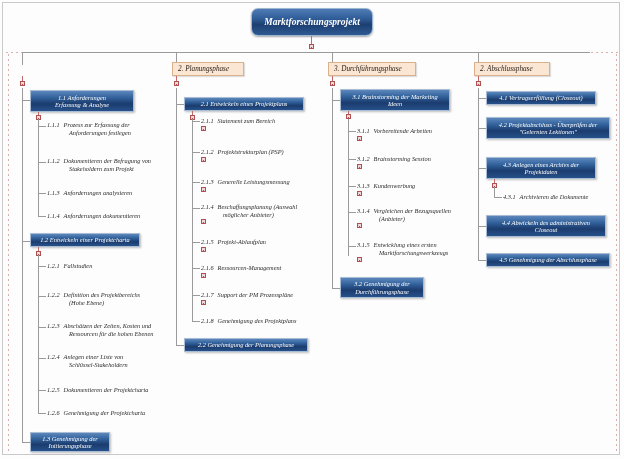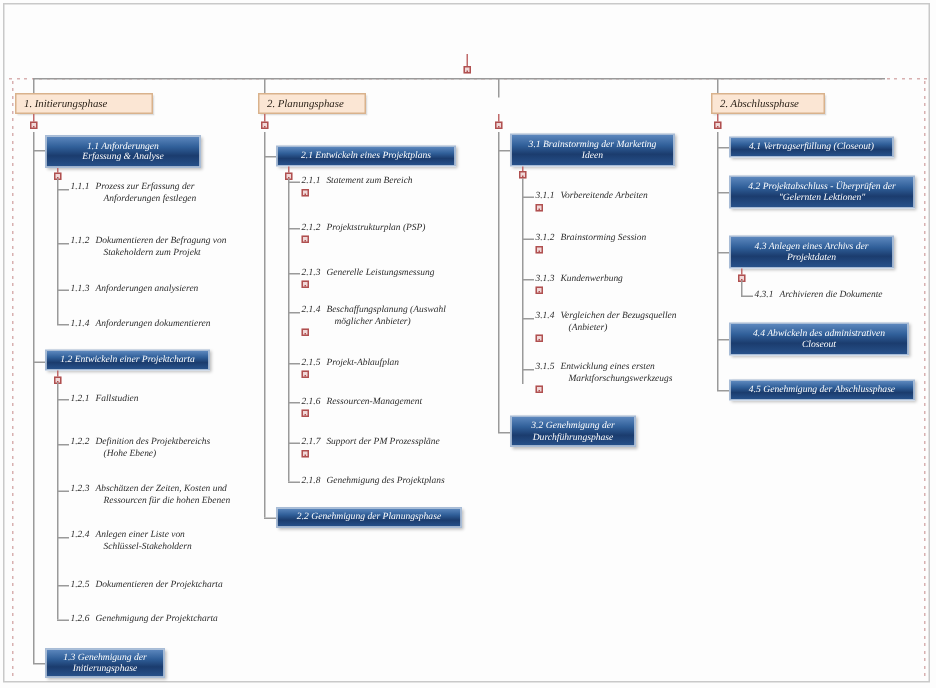--- a/index.html
+++ b/index.html
@@ -134,35 +134,38 @@
 <body>
 
 <div id="canvas">
 
   <div class="frame"></div>
 
   <div class="guide" style="left:6px; top:52px; width:612px;"></div>
   <div class="guide v" style="left:8px; top:54px; height:400px;"></div>
   <div class="guide v" style="left:616px; top:54px; height:400px;"></div>
 
+  <div class="node-root" style="left:251px; top:8px; width:122px; height:28px; font-size:9.5px;">
+    <span>Marktforschungsprojekt</span>
+  </div>
 
   <div class="conn v red" style="left:311px; top:36px; height:10px;"></div>
   <div class="marker" style="left:309px; top:44px;"></div>
 
   <div class="conn h" style="left:22px; top:52px; width:568px;"></div>
   <div class="conn v" style="left:22px;  top:52px; height:13px;"></div>
   <div class="conn v" style="left:176px; top:52px; height:13px;"></div>
   <div class="conn v" style="left:332px; top:52px; height:13px;"></div>
   <div class="conn v" style="left:478px; top:52px; height:13px;"></div>
 
-  <div class="node-phase" style="left:10px; top:62px; width:92px; height:14px; font-size:7.2px;">
-    <span>1.  Initierungsphase</span>
-  </div>
   <div class="node-phase" style="left:172px; top:62px; width:72px; height:14px; font-size:7.2px;">
     <span>2.  Planungsphase</span>
+  </div>
+  <div class="node-phase" style="left:328px; top:62px; width:88px; height:14px; font-size:7.2px;">
+    <span>3.  Durchführungsphase</span>
   </div>
   <div class="node-phase" style="left:474px; top:62px; width:76px; height:14px; font-size:7.2px;">
     <span>2.  Abschlussphase</span>
   </div>
 
   <div class="conn v red" style="left:22px;  top:76px; height:8px;"></div>
   <div class="marker" style="left:20px;  top:81px;"></div>
   <div class="conn v red" style="left:176px; top:76px; height:8px;"></div>
   <div class="marker" style="left:174px; top:81px;"></div>
   <div class="conn v red" style="left:332px; top:76px; height:8px;"></div>

